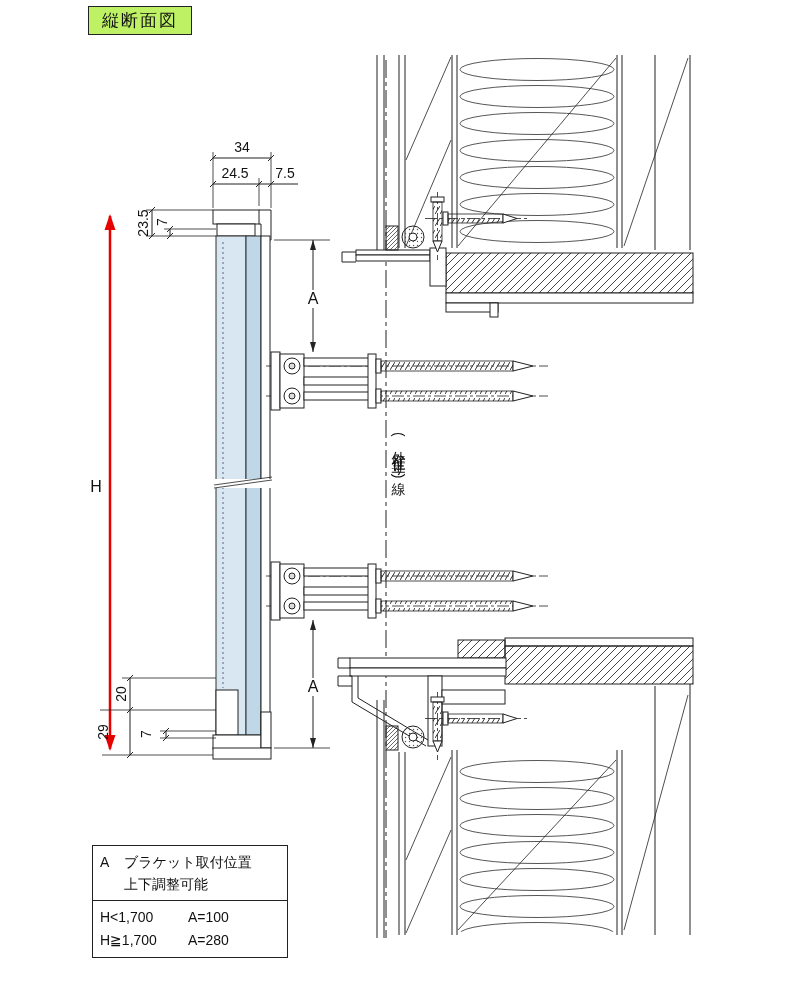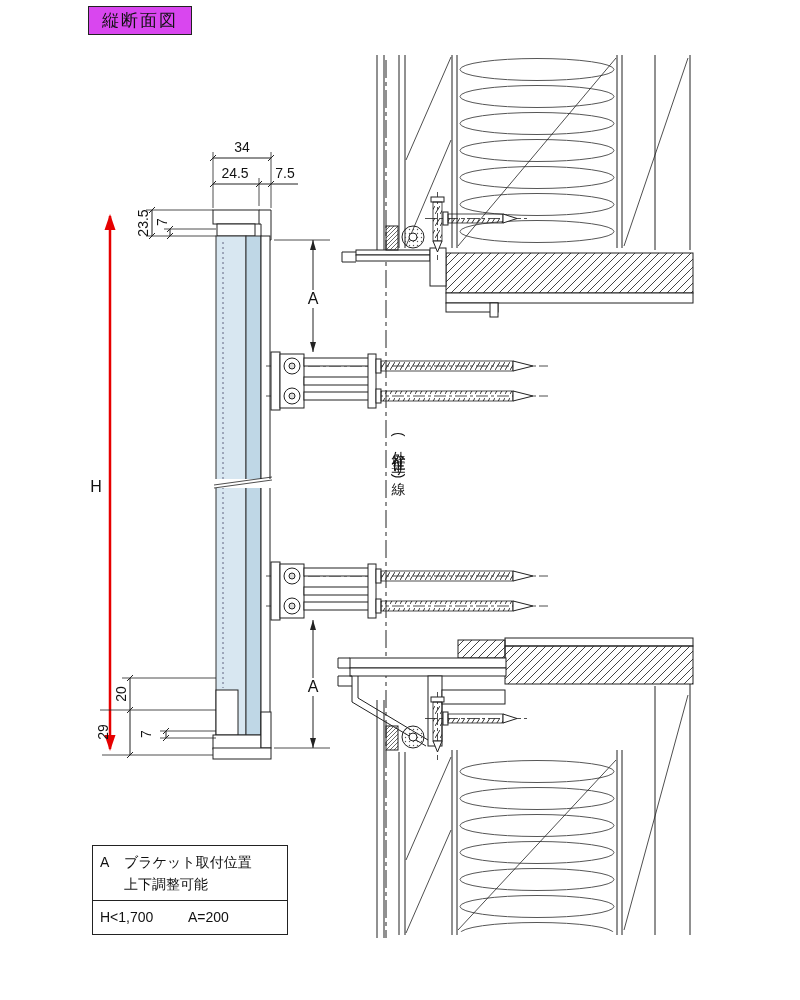--- a/index.html
+++ b/index.html
@@ -1,19 +1,19 @@
 <!DOCTYPE html>
 <html><head>
 <meta charset="utf-8">
 <style>
   *{margin:0;padding:0;box-sizing:border-box}
   html,body{width:800px;height:1000px;background:#fff;position:relative;overflow:hidden;
     font-family:"Liberation Sans","DejaVu Sans",sans-serif;color:#111}
   .title-box{position:absolute;left:88px;top:6px;border:1.5px solid #222;padding:2px 13px;
-    font-size:17px;letter-spacing:2px;background:#d946ef}
+    font-size:17px;letter-spacing:2px;background:#bef264}
   #dwg{position:absolute;left:0;top:0}
   text{font-family:"Liberation Sans","DejaVu Sans",sans-serif;fill:#111}
   .t14{font-size:14px}.t16{font-size:16px}
   .k{stroke:#222;stroke-width:1;fill:none}
   .k8{stroke:#222;stroke-width:0.8;fill:none}
   .w{stroke:#222;stroke-width:1;fill:#fff}
   .cl{stroke:#222;stroke-width:1;fill:none;stroke-dasharray:18 4 4 4}
   .cl2{stroke:#222;stroke-width:0.8;fill:none;stroke-dasharray:12 3 3 3}
   .thr{stroke:#222;stroke-width:0.8;fill:url(#threads)}
   .ht{stroke:#222;stroke-width:1;fill:url(#hatch)}
@@ -257,16 +257,20 @@
   <div class="nt-sec1">
     <span class="nt-a">A</span>
     <span>
       <span>ブラケット取付位置</span><br>
       <span>上下調整可能</span>
     </span>
   </div>
   <div class="nt-sec2">
     <div class="nt-row">
       <span class="nt-cond">H&lt;1,700</span>
-      <span>A=200</span>
+      <span>A=100</span>
+    </div>
+    <div class="nt-row">
+      <span class="nt-cond">H≧1,700</span>
+      <span>A=280</span>
     </div>
   </div>
 </div>
 
 </body></html>

